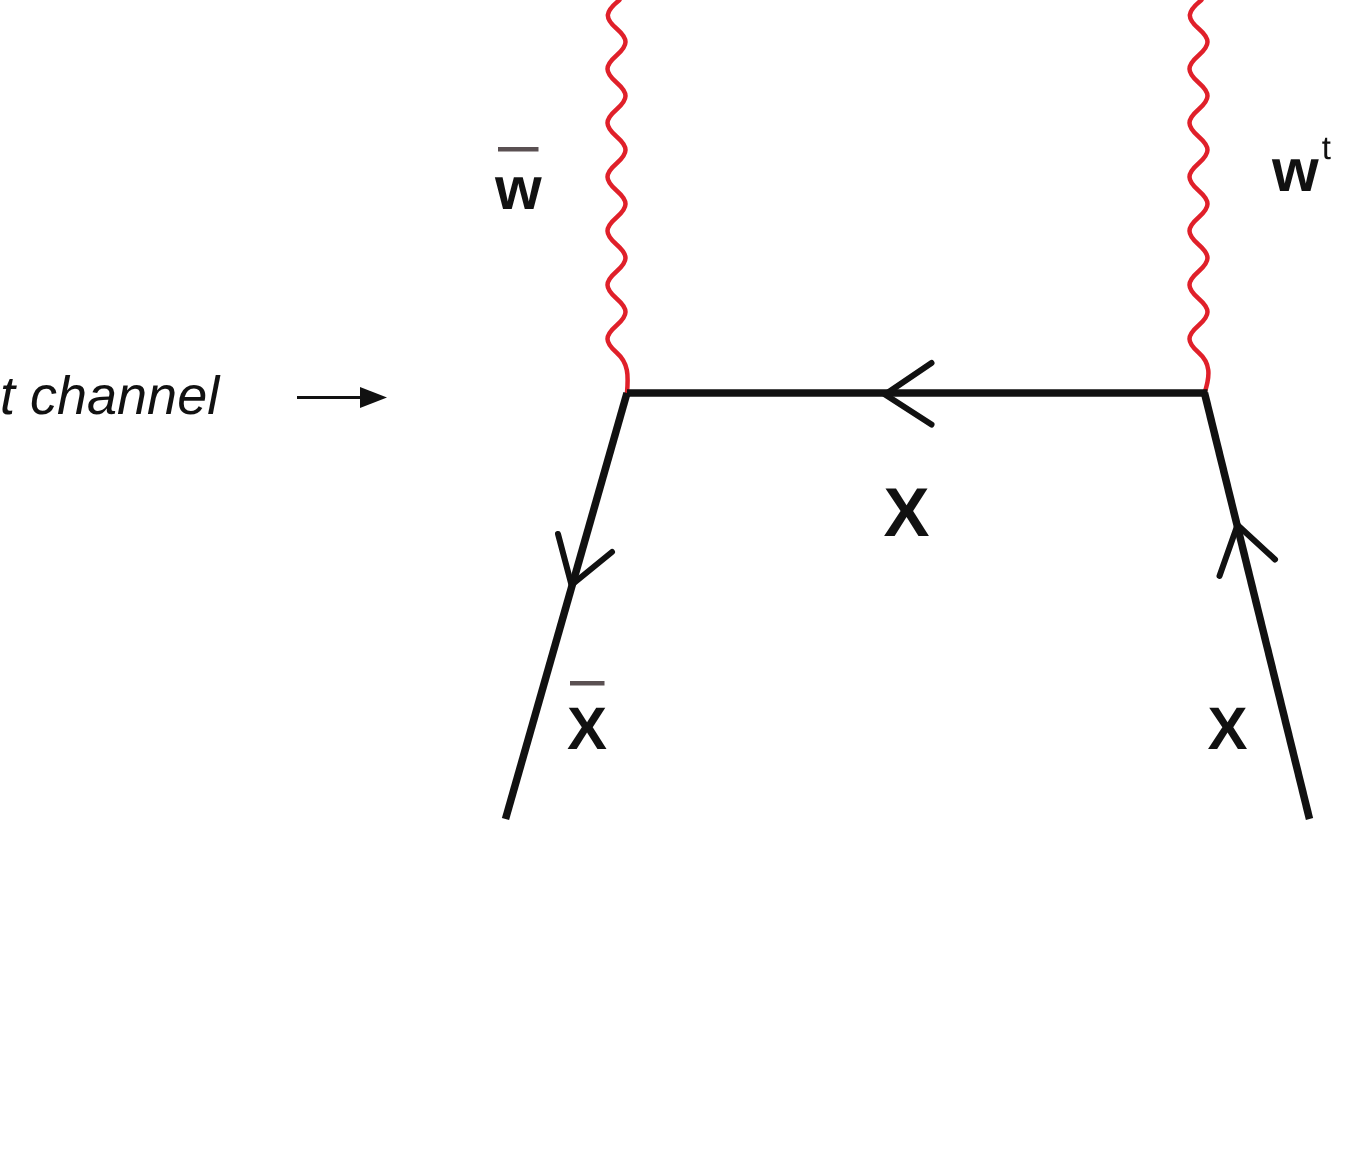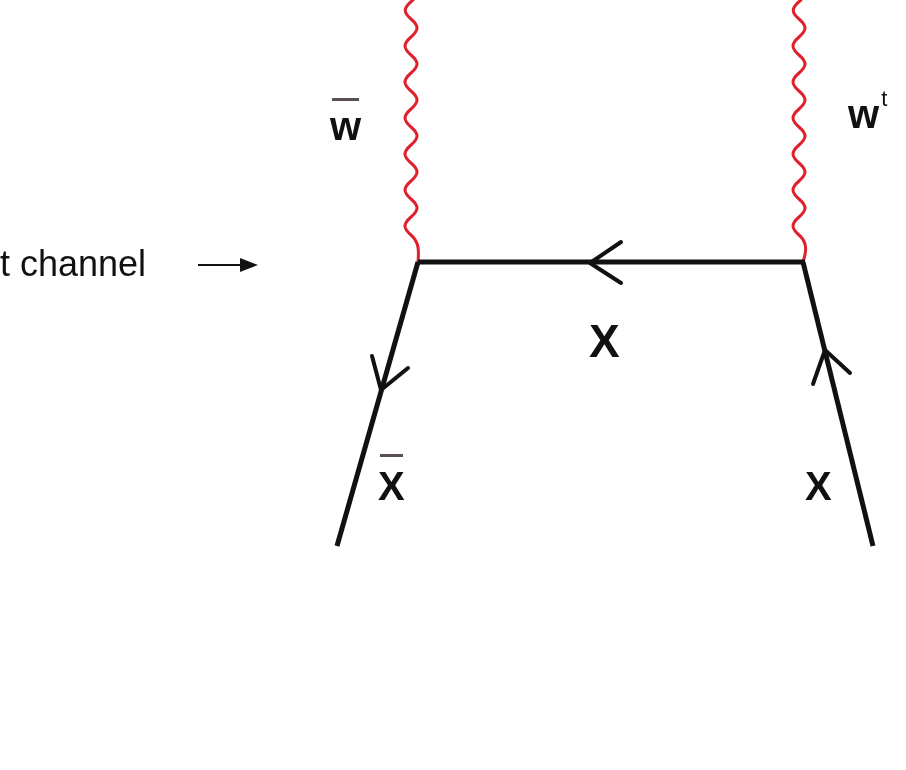--- a/index.html
+++ b/index.html
@@ -2,21 +2,21 @@
 <html><head>
   <meta charset="utf-8">
   <style>
     html, body { margin: 0; padding: 0; background: #ffffff; }
     body { width: 906px; height: 770px; position: relative; overflow: hidden; font-family: "Liberation Sans", sans-serif; }
     #diagram { position: absolute; left: 0; top: 0; }
     .lbl { position: absolute; color: #111111; font-family: "Liberation Sans", sans-serif; }
     .particle { font-weight: bold; font-size: 40px; line-height: 1; }
     .bar { position: absolute; left: 2px; right: 2px; top: -6px; height: 3px; background: #5a5052; }
     .sup { font-size: 22px; font-weight: normal; vertical-align: top; position: relative; top: -6px; margin-left: 2px; }
-    .channel { font-size: 36px; line-height: 1; }
+    .channel { font-size: 36px; line-height: 1; font-style: italic; }
   </style>
 </head>
 <body>
 
 <svg id="diagram" width="906" height="770" viewBox="0 0 906 770" xmlns="http://www.w3.org/2000/svg">
 
   <path fill="none" stroke="#e0202a" stroke-width="3" stroke-linecap="round" d="M413 0 C 403 8, 403 12, 411 19 C 419 26, 419 30, 411 37 C 403 44, 403 48, 411 55 C 419 62, 419 66, 411 73 C 403 80, 403 84, 411 91 C 419 98, 419 102, 411 109 C 403 116, 403 120, 411 127 C 419 134, 419 138, 411 145 C 403 152, 403 156, 411 163 C 419 170, 419 174, 411 181 C 403 188, 403 192, 411 199 C 419 206, 419 210, 411 217 C 403 224, 403 228, 411 235 C 419 242, 419 250, 418 262"></path>
   <path fill="none" stroke="#e0202a" stroke-width="3" stroke-linecap="round" d="M801 0 C 791 8, 791 12, 799 19 C 807 26, 807 30, 799 37 C 791 44, 791 48, 799 55 C 807 62, 807 66, 799 73 C 791 80, 791 84, 799 91 C 807 98, 807 102, 799 109 C 791 116, 791 120, 799 127 C 807 134, 807 138, 799 145 C 791 152, 791 156, 799 163 C 807 170, 807 174, 799 181 C 791 188, 791 192, 799 199 C 807 206, 807 210, 799 217 C 791 224, 791 228, 799 235 C 807 242, 807 250, 803 262"></path>
 
   <line x1="418" y1="262" x2="805" y2="262" stroke="#111111" stroke-width="5"></line>

